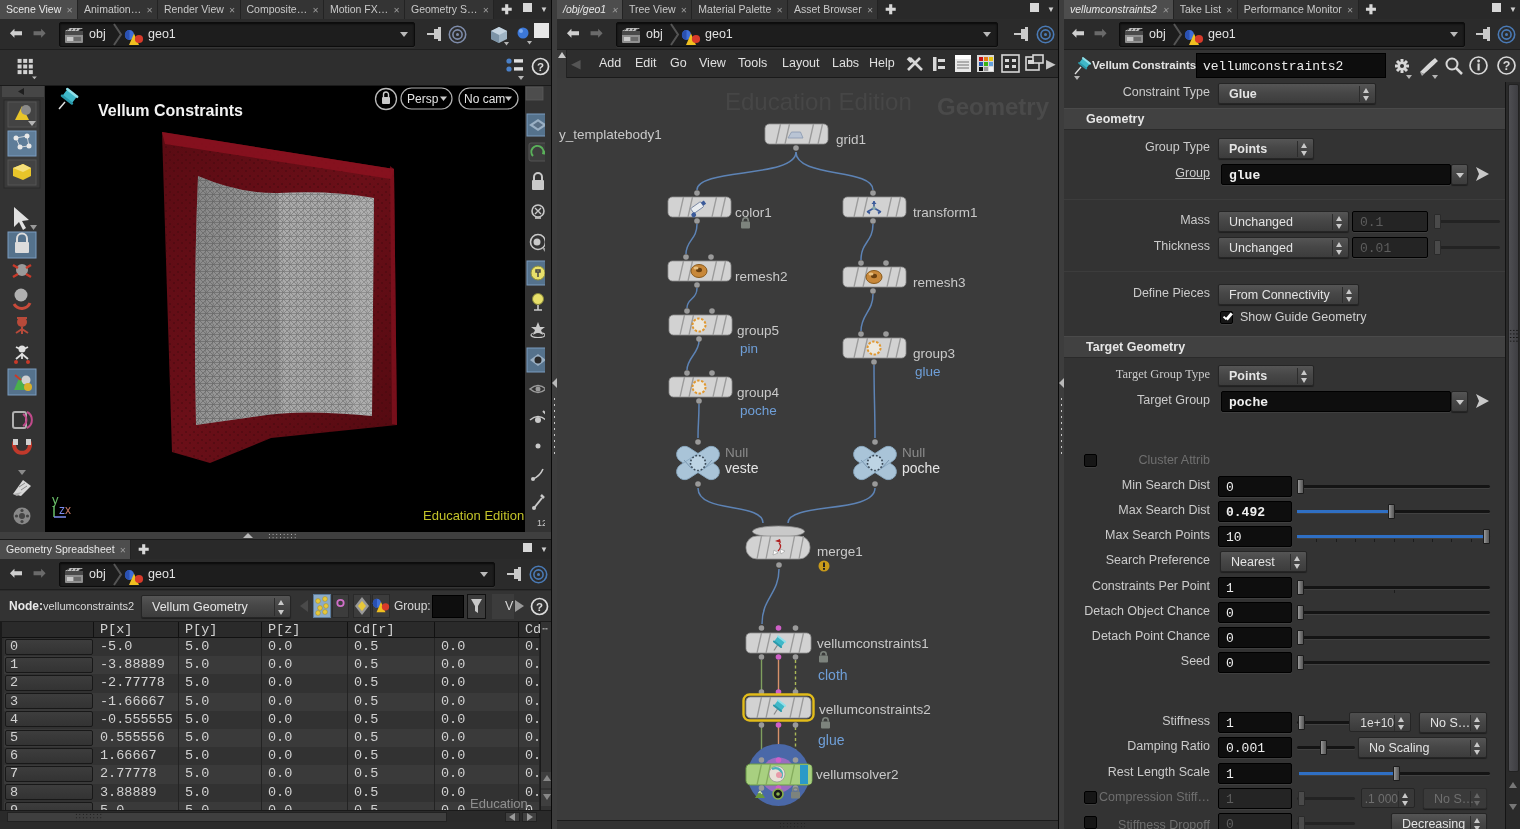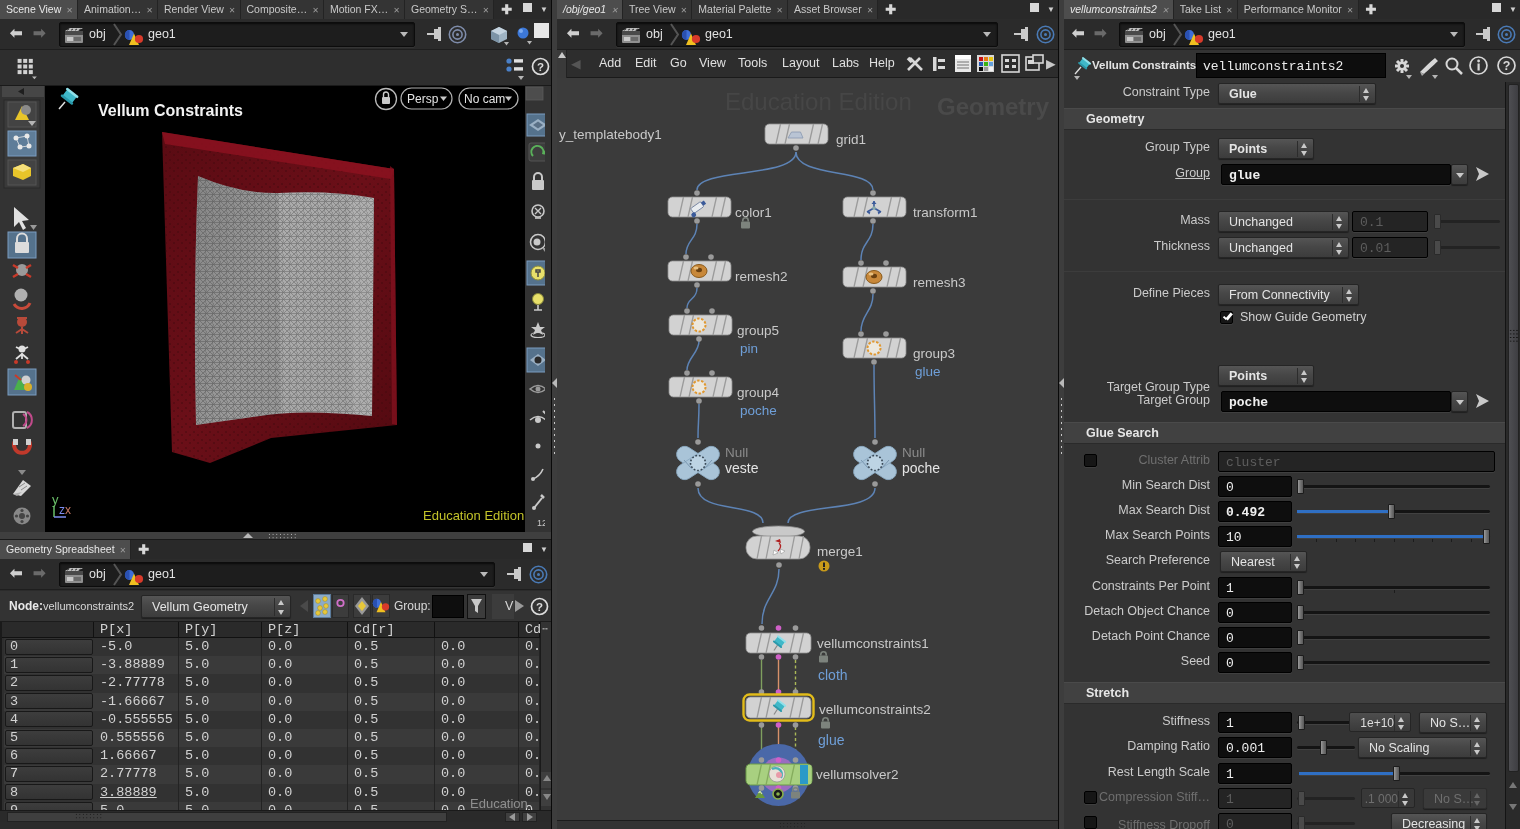--- a/index.html
+++ b/index.html
@@ -568,21 +568,21 @@
 <div style="position:absolute;top:143.4px;left:346px;width:87px;height:18.2px;border-right:1px solid #232323;"></div>
 <span style="position:absolute;top:144.4px;left:352px;">0.5</span>
 <div style="position:absolute;top:143.4px;left:433px;width:84px;height:18.2px;border-right:1px solid #232323;"></div>
 <span style="position:absolute;top:144.4px;left:439px;">0.0</span>
 <div style="position:absolute;top:143.4px;left:517px;width:21px;height:18.2px;border-right:1px solid #232323;"></div>
 <span style="position:absolute;top:144.4px;left:523px;">0.</span>
 <div style="position:absolute;top:161.6px;left:2px;width:547px;height:18.2px;background:#323232;"></div>
 <div style="position:absolute;top:162.1px;left:3px;width:88px;height:16.2px;background:linear-gradient(#3d3d3d,#333);border:1px solid #181818;border-radius:2px;"></div>
 <span style="position:absolute;top:162.6px;left:8px;">8</span>
 <div style="position:absolute;top:161.6px;left:92px;width:85px;height:18.2px;border-right:1px solid #232323;"></div>
-<span style="position:absolute;top:162.6px;left:98px;text-decoration:underline;">3.88889</span>
+<span style="position:absolute;top:162.6px;left:98px;">3.88889</span>
 <div style="position:absolute;top:161.6px;left:177px;width:83px;height:18.2px;border-right:1px solid #232323;"></div>
 <span style="position:absolute;top:162.6px;left:183px;">5.0</span>
 <div style="position:absolute;top:161.6px;left:260px;width:86px;height:18.2px;border-right:1px solid #232323;"></div>
 <span style="position:absolute;top:162.6px;left:266px;">0.0</span>
 <div style="position:absolute;top:161.6px;left:346px;width:87px;height:18.2px;border-right:1px solid #232323;"></div>
 <span style="position:absolute;top:162.6px;left:352px;">0.5</span>
 <div style="position:absolute;top:161.6px;left:433px;width:84px;height:18.2px;border-right:1px solid #232323;"></div>
 <span style="position:absolute;top:162.6px;left:439px;">0.0</span>
 <div style="position:absolute;top:161.6px;left:517px;width:21px;height:18.2px;border-right:1px solid #232323;"></div>
 <span style="position:absolute;top:162.6px;left:523px;">0.</span>
@@ -1134,43 +1134,40 @@
           <span class="handle" style="left:0.0px;"></span>
         </div>
 <div style="position:absolute;left:0;top:189px;width:444px;height:1px;background:#2a2a2a;border-bottom:1px solid #3c3c3c;"></div>
 <span class="plabel" style="right:310px;top:204px;">Define Pieces</span>
 <div class="dropdown" style="left:154px;top:202px;width:141px;">
           <span class="dtext" style="">From Connectivity</span>
           <span class="spin"></span>
         </div>
 <div class="checkbox checked" style="left:156px;top:229px;"></div>
 <span class="pchk" style="left:176px;top:228px;">Show Guide Geometry</span>
-<span class="plabel" style="right:310px;top:298px;">Target Group Type</span>
+<div class="sect" style="top:254px;">
+          <span>Target Geometry</span>
+        </div>
+<span class="plabel" style="right:310px;top:285px;font-family:Liberation Serif, serif;">Target Group Type</span>
 <div class="dropdown" style="left:154px;top:283px;width:96px;">
           <span class="dtext" style="font-weight:bold;">Points</span>
           <span class="spin"></span>
         </div>
 <span class="plabel" style="right:310px;top:311px;">Target Group</span>
 <div class="tfield bold" style="left:157px;top:309px;width:230px;">
           <span>poche</span>
         </div>
 <div class="dropdown" style="left:387px;top:309px;width:17px;height:21px;">
           <span style="position:absolute;left:4px;top:8px;width:0;height:0;border-left:4.5px solid transparent;border-right:4.5px solid transparent;border-top:5.5px solid #c9c9c9;"></span>
         </div>
 <svg style="position:absolute;left:410px;top:311px;" width="17" height="17" viewBox="0 0 17 17">
           <path d="M2 15 L15 8 L2 1 L5 8 Z" fill="#c9c9c9"></path>
         </svg>
-<div class="sect" style="top:340px;">
-          <span>Glue Search</span>
-        </div>
 <div class="checkbox" style="left:20px;top:372px;"></div>
 <span class="plabel dis" style="right:310px;top:371px;">Cluster Attrib</span>
-<div class="tfield dis" style="left:154px;top:369px;width:277px;">
-          <span>cluster</span>
-        </div>
 <span class="plabel" style="right:310px;top:396px;">Min Search Dist</span>
 <div class="tfield" style="left:154px;top:394px;width:74px;">
           <span>0</span>
         </div>
 <div class="slider" style="left:233px;top:394px;width:193px;">
           <span class="groove"></span>
           <span class="handle" style="left:0.4px;"></span>
         </div>
 <span class="plabel" style="right:310px;top:421px;">Max Search Dist</span>
 <div class="tfield bold" style="left:154px;top:419px;width:74px;">
@@ -1230,23 +1227,20 @@
           <span class="handle" style="left:0.4px;"></span>
         </div>
 <span class="plabel" style="right:310px;top:572px;">Seed</span>
 <div class="tfield" style="left:154px;top:570px;width:74px;">
           <span>0</span>
         </div>
 <div class="slider" style="left:233px;top:570px;width:193px;">
           <span class="groove"></span>
           <span class="handle" style="left:0.4px;"></span>
         </div>
-<div class="sect" style="top:600px;">
-          <span>Stretch</span>
-        </div>
 <span class="plabel" style="right:310px;top:632px;">Stiffness</span>
 <div class="tfield" style="left:154px;top:630px;width:74px;">
           <span>1</span>
         </div>
 <div class="slider" style="left:233px;top:630px;width:58px;">
           <span class="groove"></span>
           <span class="handle" style="left:1.1px;"></span>
         </div>
 <div style="position:absolute;left:285px;top:630px;width:62px;height:20px;background:linear-gradient(#4e4e4e,#3a3a3a);border:1px solid #252525;border-radius:2px;">
           <span style="position:absolute;right:16px;top:3px;font-size:12px;color:#dcdcdc;">1e+10</span>

